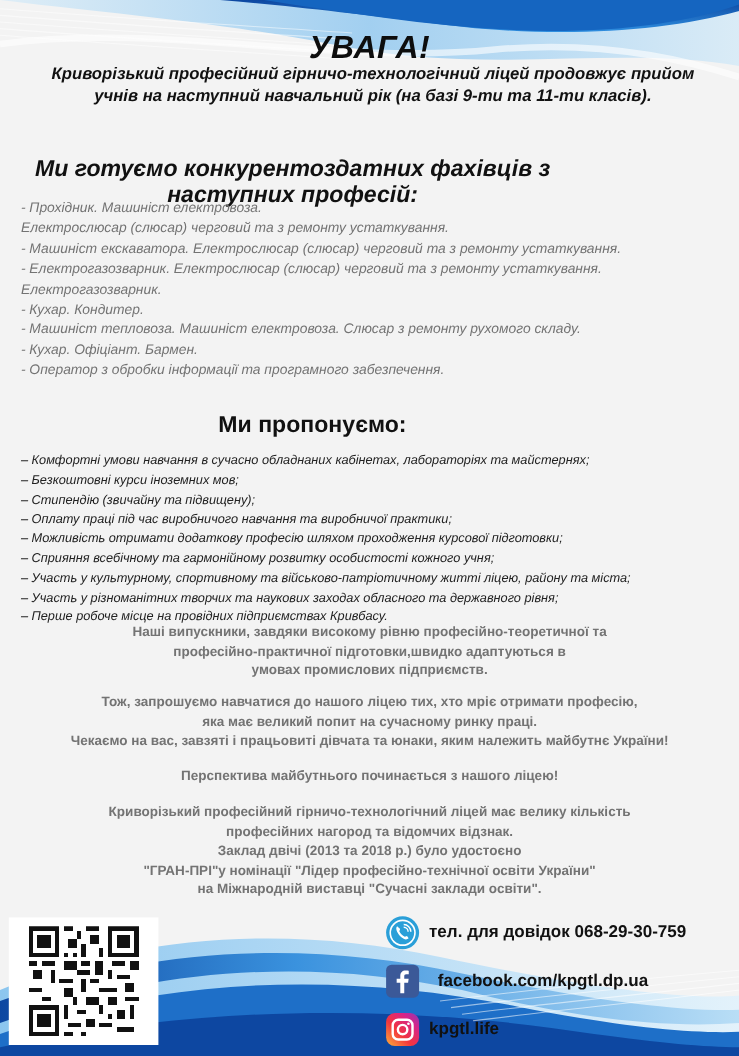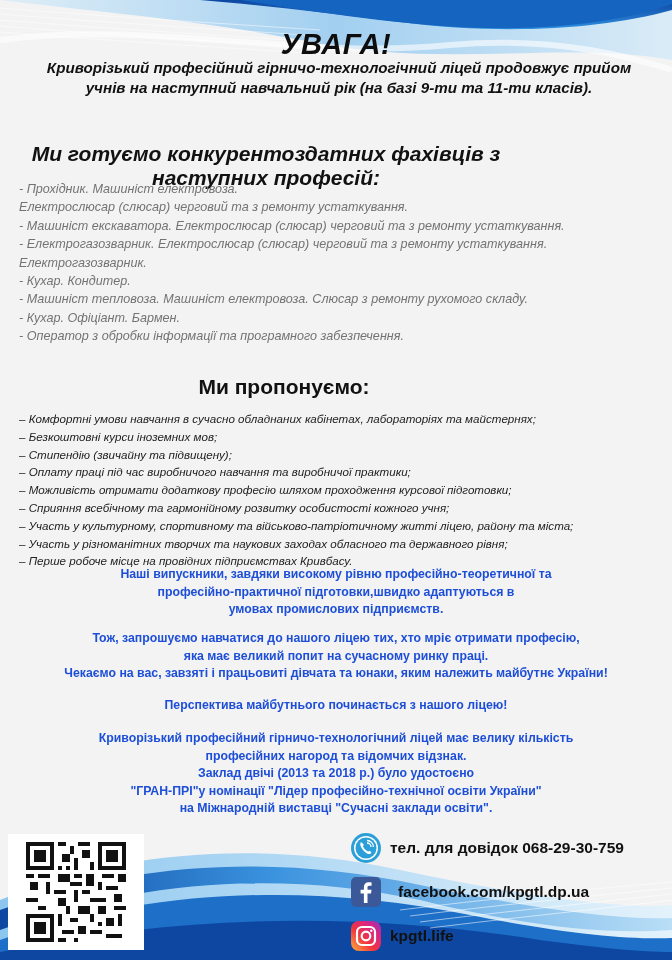--- a/index.html
+++ b/index.html
@@ -38,21 +38,21 @@
   }
   .offer-list {
     position: absolute; top: 410px; left: 19px; width: 648px;
     font-family: "Liberation Sans", sans-serif; font-style: italic;
     font-size: 11.6px; line-height: 17.8px; color: #222; list-style: none;
     white-space: nowrap;
   }
   .para {
     position: absolute; left: 0; width: 672px; text-align: center;
     font-family: "Liberation Sans", sans-serif; font-weight: bold;
-    font-size: 12.3px; line-height: 17.5px; color: #1d4ed8;
+    font-size: 12.3px; line-height: 17.5px; color: #737373;
   }
   .para span { display: block; }
 
   .qr {
     position: absolute; left: 8px; top: 834px; width: 136px; height: 116px;
     background: #fff; padding: 8px 16px;
   }
   .qr svg { width: 104px; height: 100px; display: block; }
 
   .contacts { position: absolute; left: 350px; top: 826px; width: 322px; }

